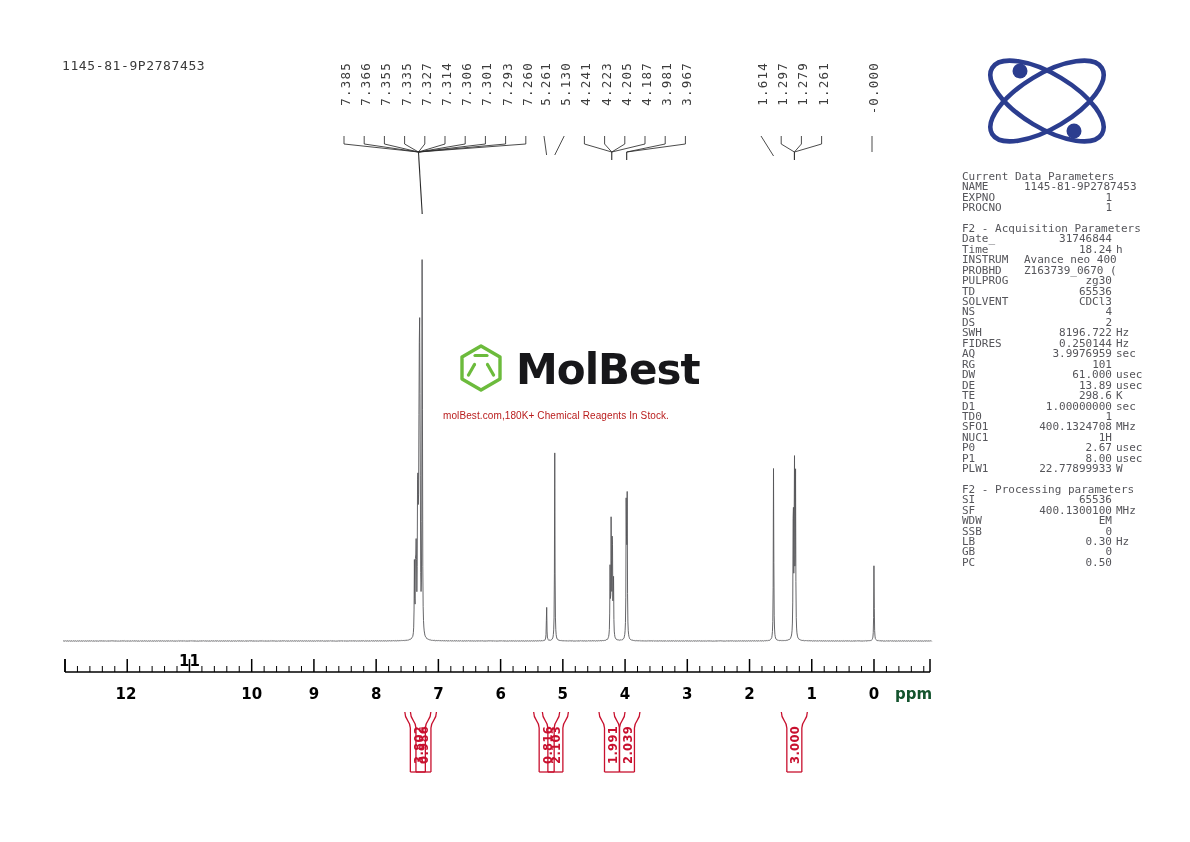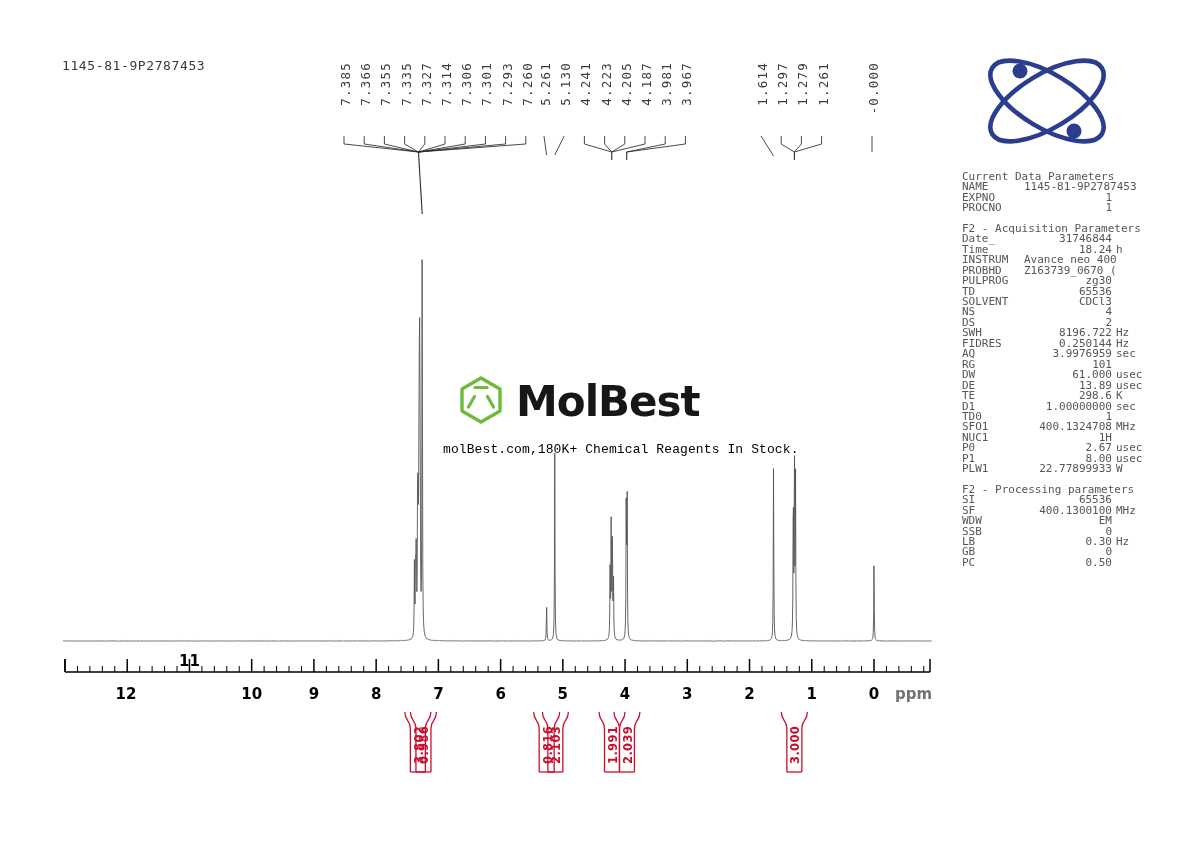--- a/index.html
+++ b/index.html
@@ -20,26 +20,26 @@
     font-size:12.5px;
     letter-spacing:1.2px;
     color:#3c3c3c;
     white-space:nowrap;
   }
 
   
   #leader-svg,#spectrum-svg,#axis-svg,#integral-svg{position:absolute;left:0;top:0;}
 
   
-  #watermark{left:455px;top:342px;width:300px;margin-top:32px;}
+  #watermark{left:455px;top:342px;width:300px;}
   #wm-row{display:flex;align-items:center;gap:9px;}
   #wm-text{font-family:"DejaVu Sans",sans-serif;font-weight:bold;font-size:42px;
            letter-spacing:-1px;color:#17171a;line-height:1;}
-  #wm-tagline{margin-top:12px;font-family:Liberation Mono, monospace;font-size:13px;
-              color:#000000;letter-spacing:0.1px;white-space:nowrap;margin-left:-12px;}
+  #wm-tagline{margin-top:12px;font-family:Liberation Sans, sans-serif;font-size:10px;
+              color:#b91c1c;letter-spacing:0.1px;white-space:nowrap;margin-left:-12px;}
 
   
   #bruker-logo{left:962px;top:52px;width:170px;height:98px;}
   #bruker-word{position:absolute;left:2px;top:40px;width:166px;text-align:center;
                font-family:"DejaVu Sans",sans-serif;font-weight:bold;font-size:30px;
                letter-spacing:1px;color:#000;line-height:1;}
 
   
   #param-block{left:962px;top:172px;width:180px;font-size:11px;line-height:10.45px;
                color:#55555a;font-family:"DejaVu Sans Mono",monospace;}
@@ -47,21 +47,21 @@
   .p-row{display:flex;white-space:pre;}
   .p-key{width:62px;flex:0 0 62px;}
   .p-val{flex:1;text-align:right;}
   .p-unit{width:26px;flex:0 0 26px;text-align:left;padding-left:4px;}
   .p-gap{height:10px;}
 
   
   .axis-num{position:absolute;font-family:"DejaVu Sans",sans-serif;font-weight:bold;
             font-size:15px;color:#000;transform:translateX(-50%);}
   #ppm-label{position:absolute;font-family:"DejaVu Sans",sans-serif;font-weight:bold;
-             font-size:15px;color:#737373;left:895px;top:685px;}
+             font-size:15px;color:#14532d;left:895px;top:685px;}
 
   
   .integ-num{
     position:absolute;
     writing-mode:vertical-rl;
     transform:rotate(180deg);
     font-family:"DejaVu Sans",sans-serif;
     font-weight:bold;
     font-size:11.5px;
     color:#c8102e;

